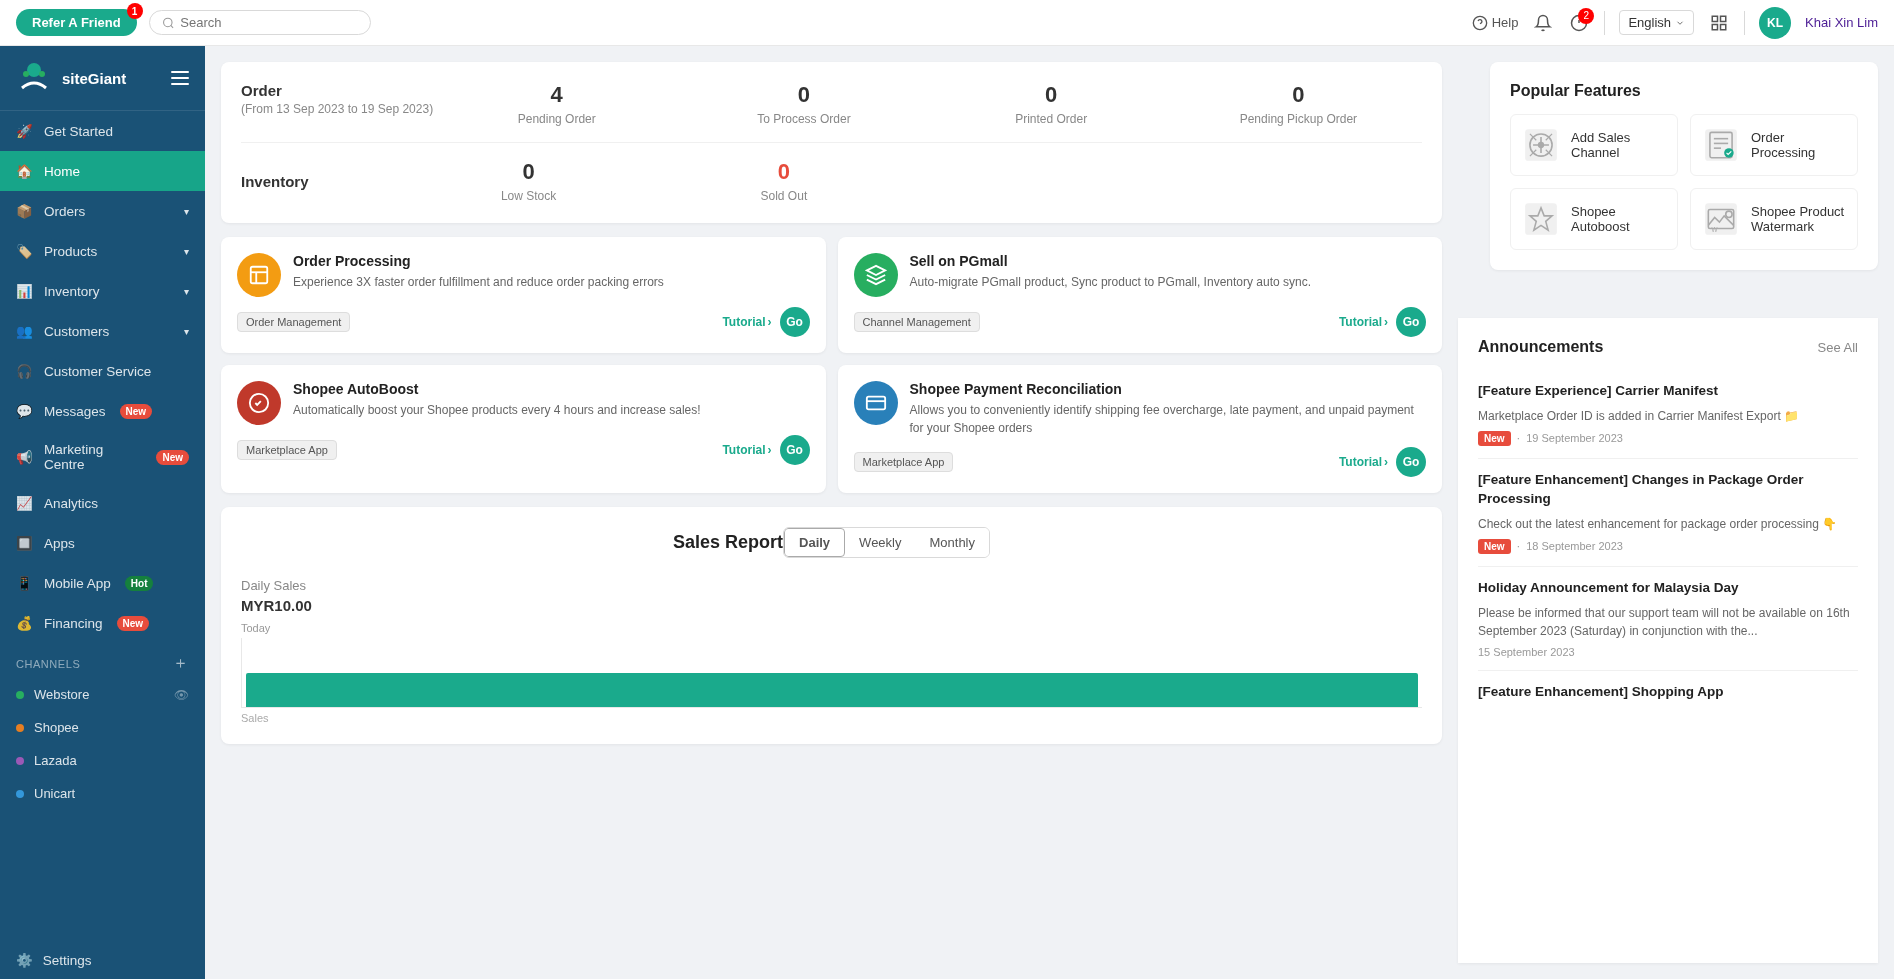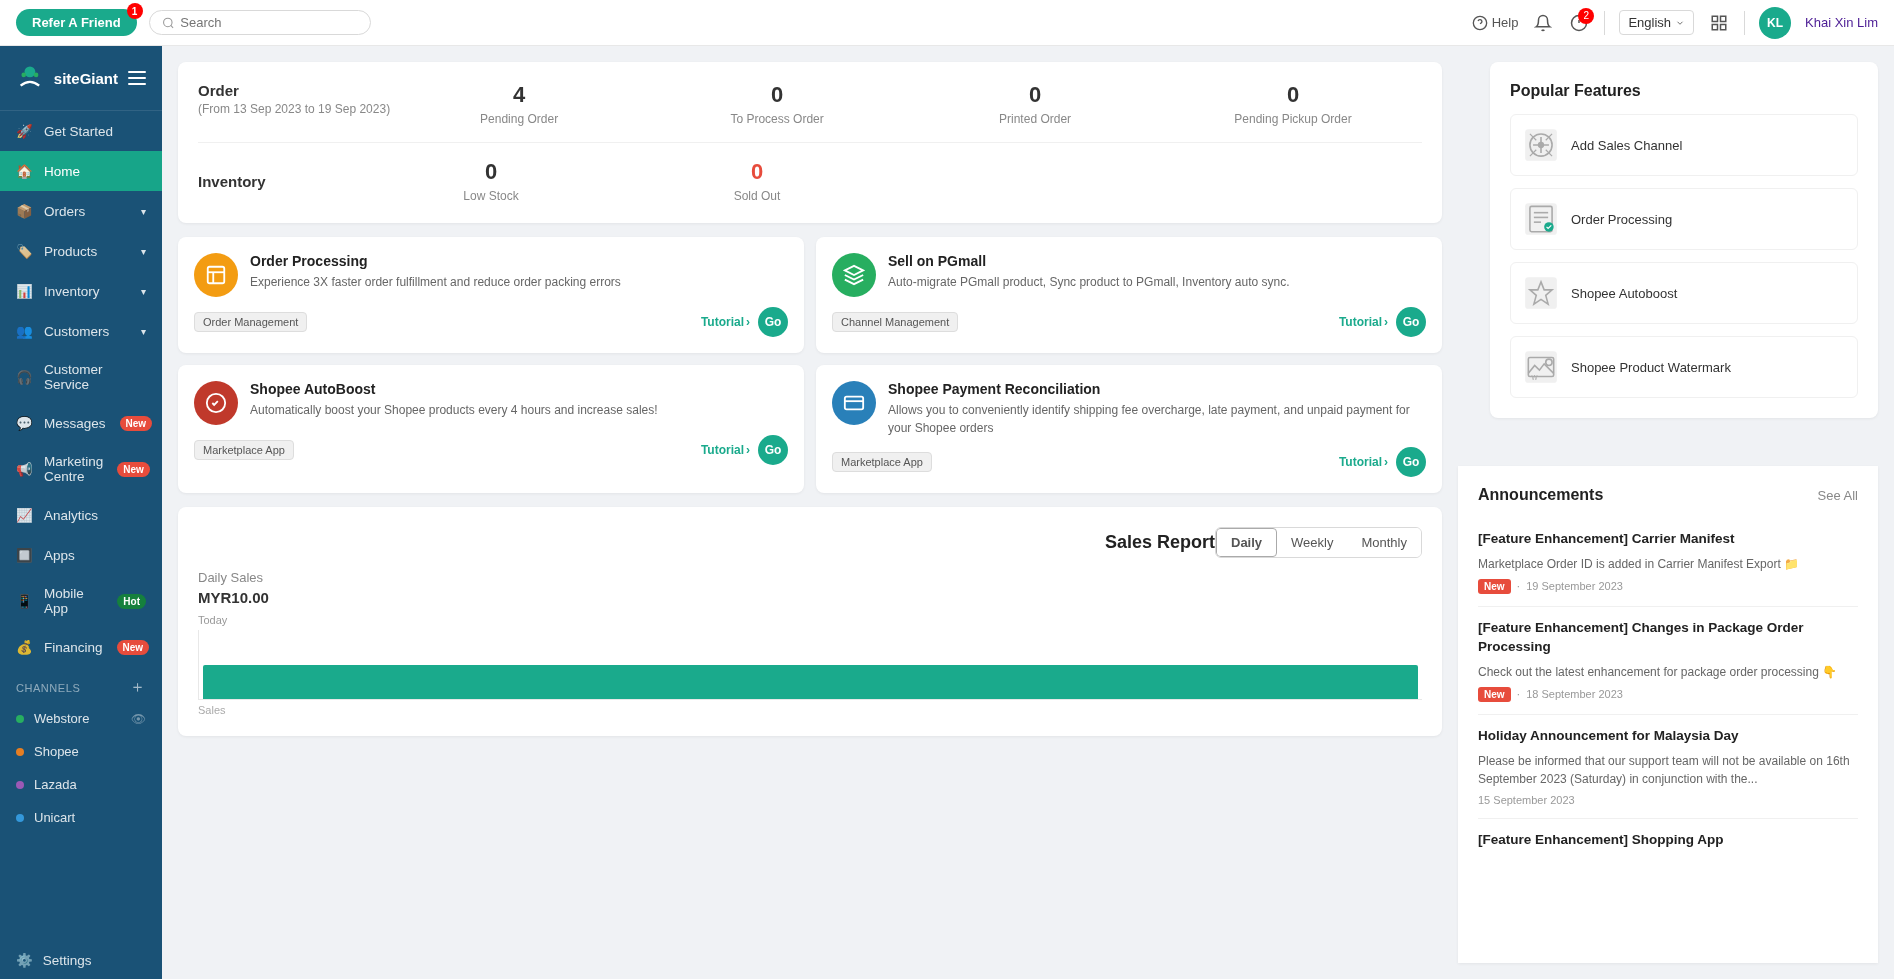--- a/index.html
+++ b/index.html
@@ -18,21 +18,21 @@
     .notif-badge { position: absolute; top: -4px; right: -4px; background: red; color: #fff; border-radius: 50%; width: 16px; height: 16px; font-size: 10px; display: flex; align-items: center; justify-content: center; }
     .lang-btn { display: flex; align-items: center; gap: 4px; border: 1px solid #d9d9d9; border-radius: 4px; padding: 4px 8px; cursor: pointer; font-size: 13px; color: #333; }
     .topbar-divider { width: 1px; height: 24px; background: #d9d9d9; }
     .user-avatar { width: 32px; height: 32px; background: #1aaa8c; border-radius: 50%; display: flex; align-items: center; justify-content: center; color: #fff; font-size: 12px; font-weight: 700; cursor: pointer; }
     .user-name { font-size: 13px; color: #4c1d95; font-weight: 500; cursor: pointer; }
 
     
     .layout { display: flex; flex: 1; overflow: hidden; }
 
     
-    .sidebar { width: 162px; background: #1a5276; color: #fff; display: flex; flex-direction: column; overflow-y: auto; flex-shrink: 0; }
+    .sidebar { width: 205px; background: #1a5276; color: #fff; display: flex; flex-direction: column; overflow-y: auto; flex-shrink: 0; }
     .sidebar-logo { padding: 14px 16px; display: flex; align-items: center; gap: 10px; border-bottom: 1px solid rgba(255,255,255,0.1); }
     .sidebar-logo svg { width: 36px; height: 36px; }
     .hamburger { margin-left: auto; cursor: pointer; display: flex; flex-direction: column; gap: 4px; }
     .hamburger span { display: block; width: 18px; height: 2px; background: #fff; border-radius: 1px; }
 
     .sidebar-item { display: flex; align-items: center; gap: 10px; padding: 11px 16px; cursor: pointer; color: rgba(255,255,255,0.85); font-size: 13.5px; transition: background 0.15s; position: relative; }
     .sidebar-item.active { background: #17a589; color: #fff; }
     .sidebar-item .icon { width: 18px; height: 18px; display: flex; align-items: center; justify-content: center; flex-shrink: 0; }
     .sidebar-item .arrow { margin-left: auto; font-size: 10px; }
     .sidebar-badge { font-size: 10px; font-weight: 600; padding: 2px 6px; border-radius: 10px; margin-left: 4px; }
@@ -87,34 +87,34 @@
     .suggestion-icon.red { background: #c0392b; }
     .suggestion-icon.blue { background: #2980b9; }
     .suggestion-title { font-size: 14px; font-weight: 700; color: #222; margin-bottom: 4px; }
     .suggestion-desc { font-size: 12px; color: #666; line-height: 1.5; }
     .suggestion-footer { display: flex; align-items: center; gap: 8px; }
     .tag { background: #f0f0f0; border: 1px solid #ddd; border-radius: 4px; padding: 3px 8px; font-size: 11px; color: #555; }
     .tutorial-link { color: #1aaa8c; font-size: 12px; font-weight: 600; cursor: pointer; display: flex; align-items: center; gap: 2px; margin-left: auto; }
     .go-btn { width: 30px; height: 30px; background: #1aaa8c; border-radius: 50%; display: flex; align-items: center; justify-content: center; color: #fff; font-size: 12px; font-weight: 700; cursor: pointer; flex-shrink: 0; }
 
     
-    .sales-report-header { display: flex; align-items: center; justify-content: flex-end; margin-bottom: 12px; }
+    .sales-report-header { display: flex; align-items: center; justify-content: center; margin-bottom: 20px; }
     .period-btns { display: flex; gap: 0; border: 1px solid #d9d9d9; border-radius: 6px; overflow: hidden; }
     .period-btn { padding: 6px 14px; font-size: 13px; cursor: pointer; border: none; background: #fff; color: #555; }
     .period-btn.active { background: #fff; border: 1px solid #aaa; border-radius: 4px; font-weight: 600; }
     .sales-subtitle { font-size: 13px; color: #888; margin-bottom: 4px; }
     .sales-amount { font-size: 15px; font-weight: 700; color: #333; margin-bottom: 8px; }
 
     
     .right-panel { width: 420px; flex-shrink: 0; display: flex; flex-direction: column; gap: 16px; }
 
     
     .popular-features-card { background: #fff; border-radius: 8px; padding: 20px; box-shadow: 0 1px 3px rgba(0,0,0,0.06); margin-left: 32px; }
     .popular-title { font-size: 16px; font-weight: 700; color: #222; margin-bottom: 14px; }
-    .features-grid { display: grid; grid-template-columns: 1fr; gap: 12px; }
+    .features-grid { display: grid; grid-template-columns: 1fr 1fr; gap: 12px; }
     .feature-item { display: flex; align-items: center; gap: 10px; padding: 10px; border: 1px solid #f0f0f0; border-radius: 6px; cursor: pointer; }
     .feature-icon { width: 40px; height: 40px; display: flex; align-items: center; justify-content: center; flex-shrink: 0; }
     .feature-label { font-size: 13px; color: #333; font-weight: 500; }
 
     
     .announcements-card { background: #fff; border-radius: 0; padding: 20px; box-shadow: 0 1px 3px rgba(0,0,0,0.06); flex: 1; overflow-y: auto; margin-top: 32px; }
     .announcements-header { display: flex; align-items: center; justify-content: space-between; margin-bottom: 14px; }
     .see-all { color: #888; font-size: 13px; cursor: pointer; }
     .announcement-item { padding: 12px 0; border-bottom: 1px solid #f0f0f0; }
     .announcement-item:last-child { border-bottom: none; }
@@ -522,21 +522,21 @@
         </div>
       </div>
 
       <div class="announcements-card">
         <div class="announcements-header">
           <span class="popular-title" style="margin-bottom:0;">Announcements</span>
           <span class="see-all">See All</span>
         </div>
 
         <div class="announcement-item">
-          <div class="announcement-title">[Feature Enhancement] Carrier Manifest</div>
+          <div class="announcement-title">[Feature Experience] Carrier Manifest</div>
           <div class="announcement-desc">Marketplace Order ID is added in Carrier Manifest Export 📁</div>
           <div class="announcement-meta">
             <span class="new-badge">New</span>
             <span style="color:#999;">·</span>
             <span class="ann-date">19 September 2023</span>
           </div>
         </div>
 
         <div class="announcement-item">
           <div class="announcement-title">[Feature Enhancement] Changes in Package Order Processing</div>

